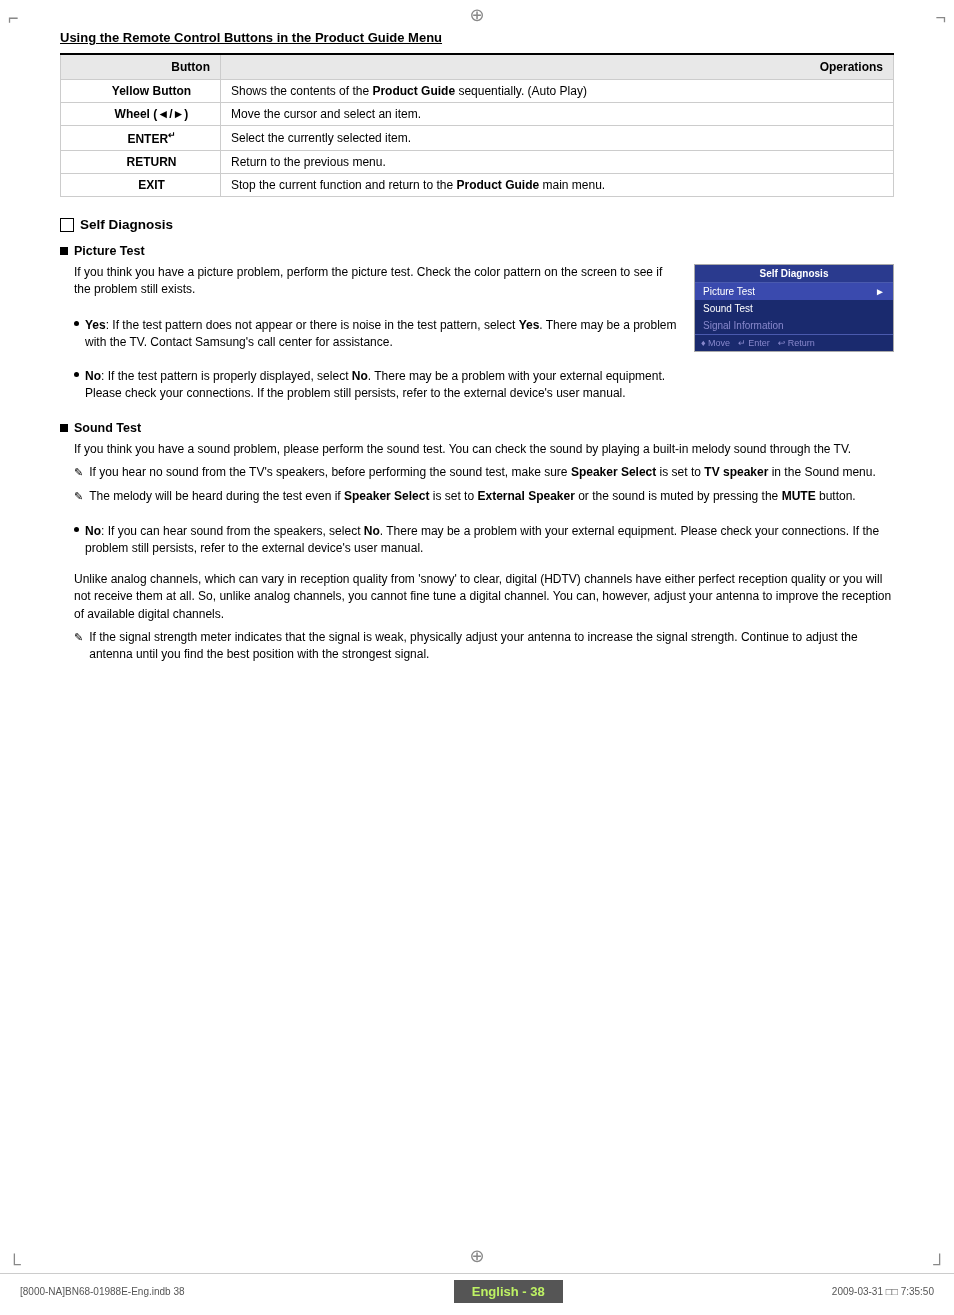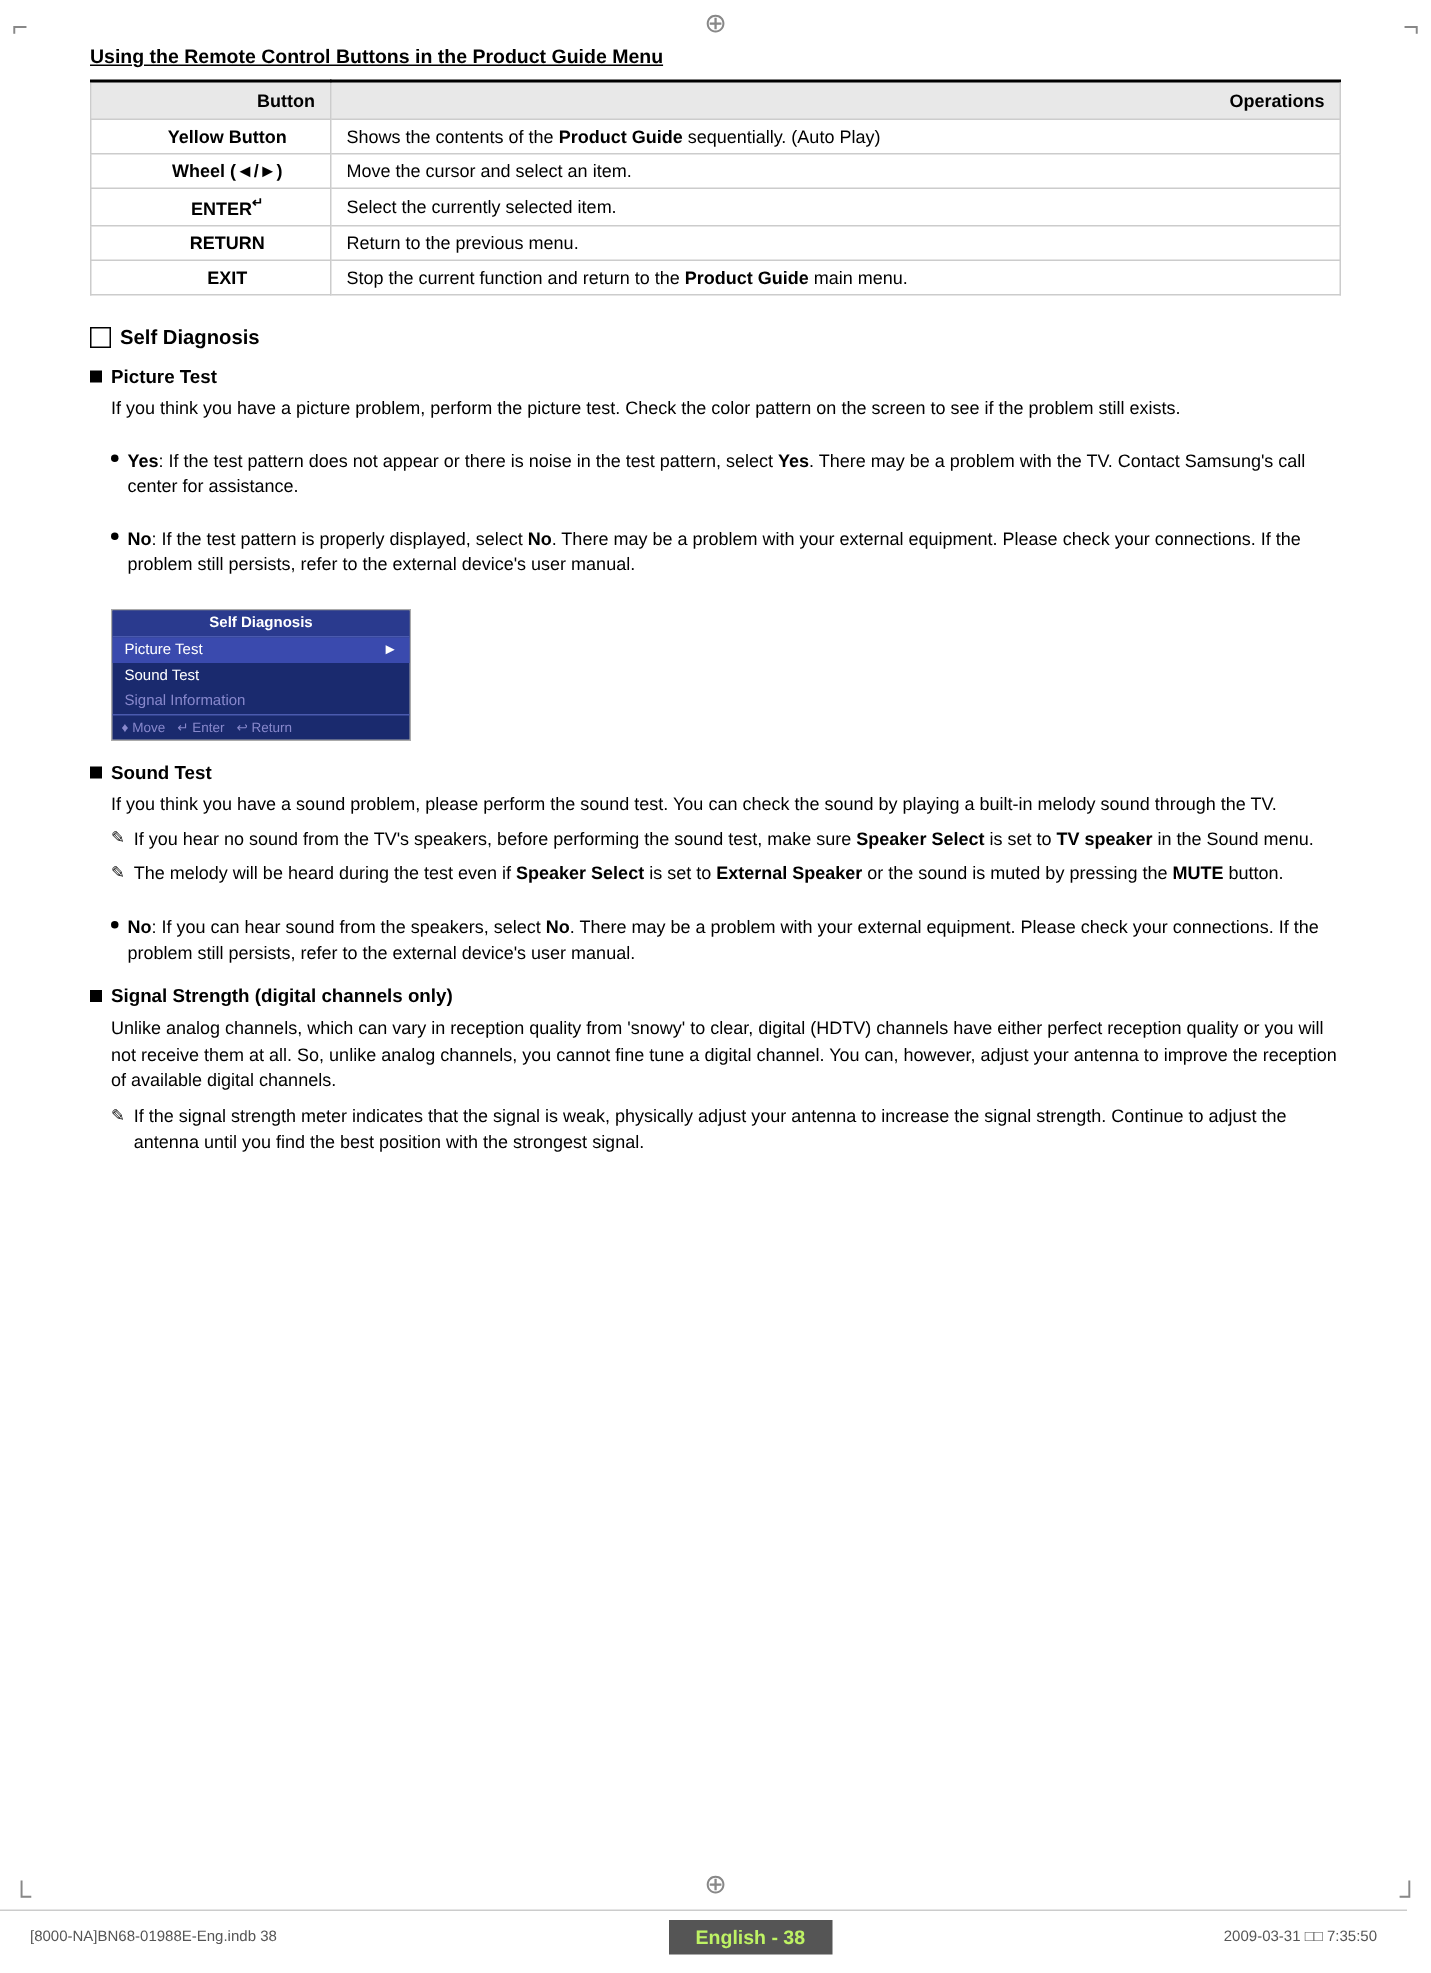--- a/index.html
+++ b/index.html
@@ -127,21 +127,20 @@
 
     .subsection-body {
       margin-left: 14px;
     }
 
     
     .picture-test-row {
       display: flex;
       gap: 16px;
       align-items: flex-start;
-      flex-direction: column;
     }
     .picture-test-text {
       flex: 1;
     }
 
     
     .diag-box {
       width: 200px;
       flex-shrink: 0;
       border: 1px solid #aaa;
@@ -229,21 +228,21 @@
       font-size: 12px;
       line-height: 1.45;
       margin-bottom: 6px;
     }
 
     
     .page-footer {
       position: absolute;
       bottom: 12px;
       left: 0;
-      right: 16px;
+      right: 0;
       display: flex;
       justify-content: space-between;
       align-items: center;
       padding: 0 20px;
       font-size: 10px;
       color: #555;
       border-top: 1px solid #ccc;
       padding-top: 6px;
     }
     .page-number-box {
@@ -369,24 +368,20 @@
         <ul class="bullet-list">
           <li>
             <span class="bullet-dot"></span>
             <span><strong>No</strong>: If you can hear sound from the speakers, select <strong>No</strong>. There may be a problem with your external equipment. Please check your connections. If the problem still persists, refer to the external device's user manual.</span>
           </li>
         </ul>
       </div>
     </div>
 
     <div class="subsection">
-      <div class="subsection-title">
-        <span class="square-bullet"></span>
-        <span>Signal Strength (digital channels only)</span>
-      </div>
       <div class="subsection-body">
         <p class="body-text">Unlike analog channels, which can vary in reception quality from 'snowy' to clear, digital (HDTV) channels have either perfect reception quality or you will not receive them at all. So, unlike analog channels, you cannot fine tune a digital channel. You can, however, adjust your antenna to improve the reception of available digital channels.</p>
         <ul class="note-list">
           <li>
             <span class="note-icon">✎</span>
             <span>If the signal strength meter indicates that the signal is weak, physically adjust your antenna to increase the signal strength. Continue to adjust the antenna until you find the best position with the strongest signal.</span>
           </li>
         </ul>
       </div>
     </div>

